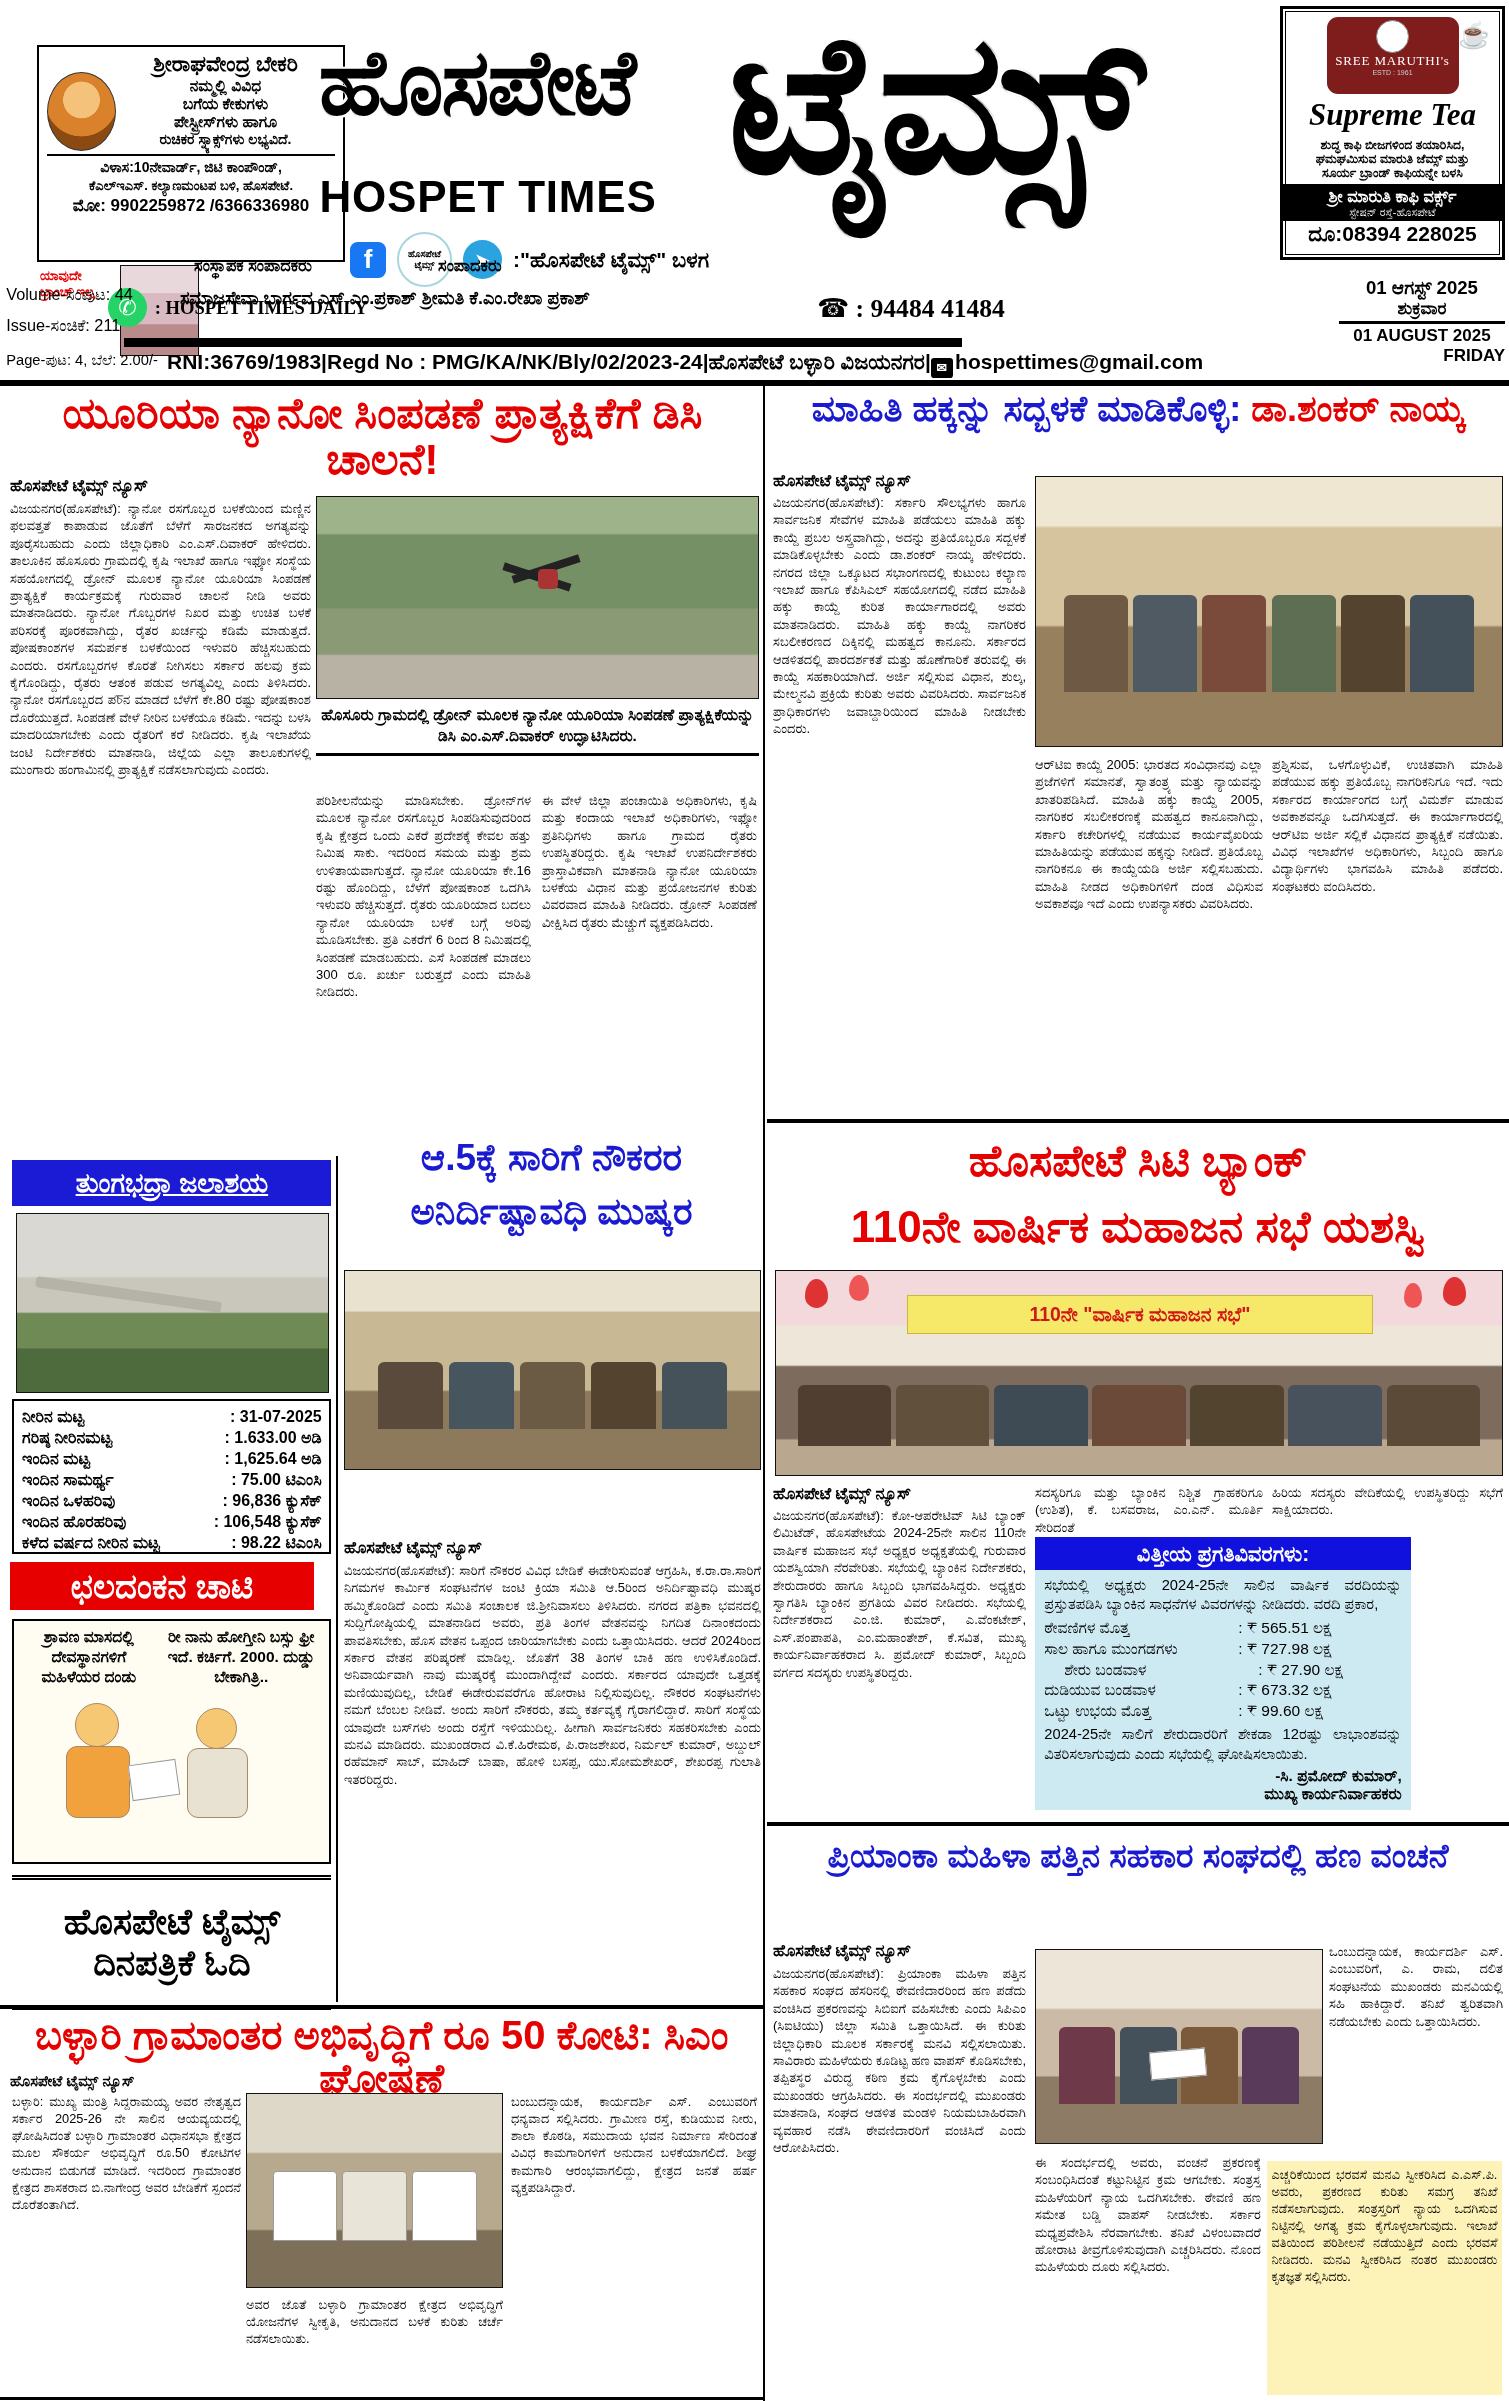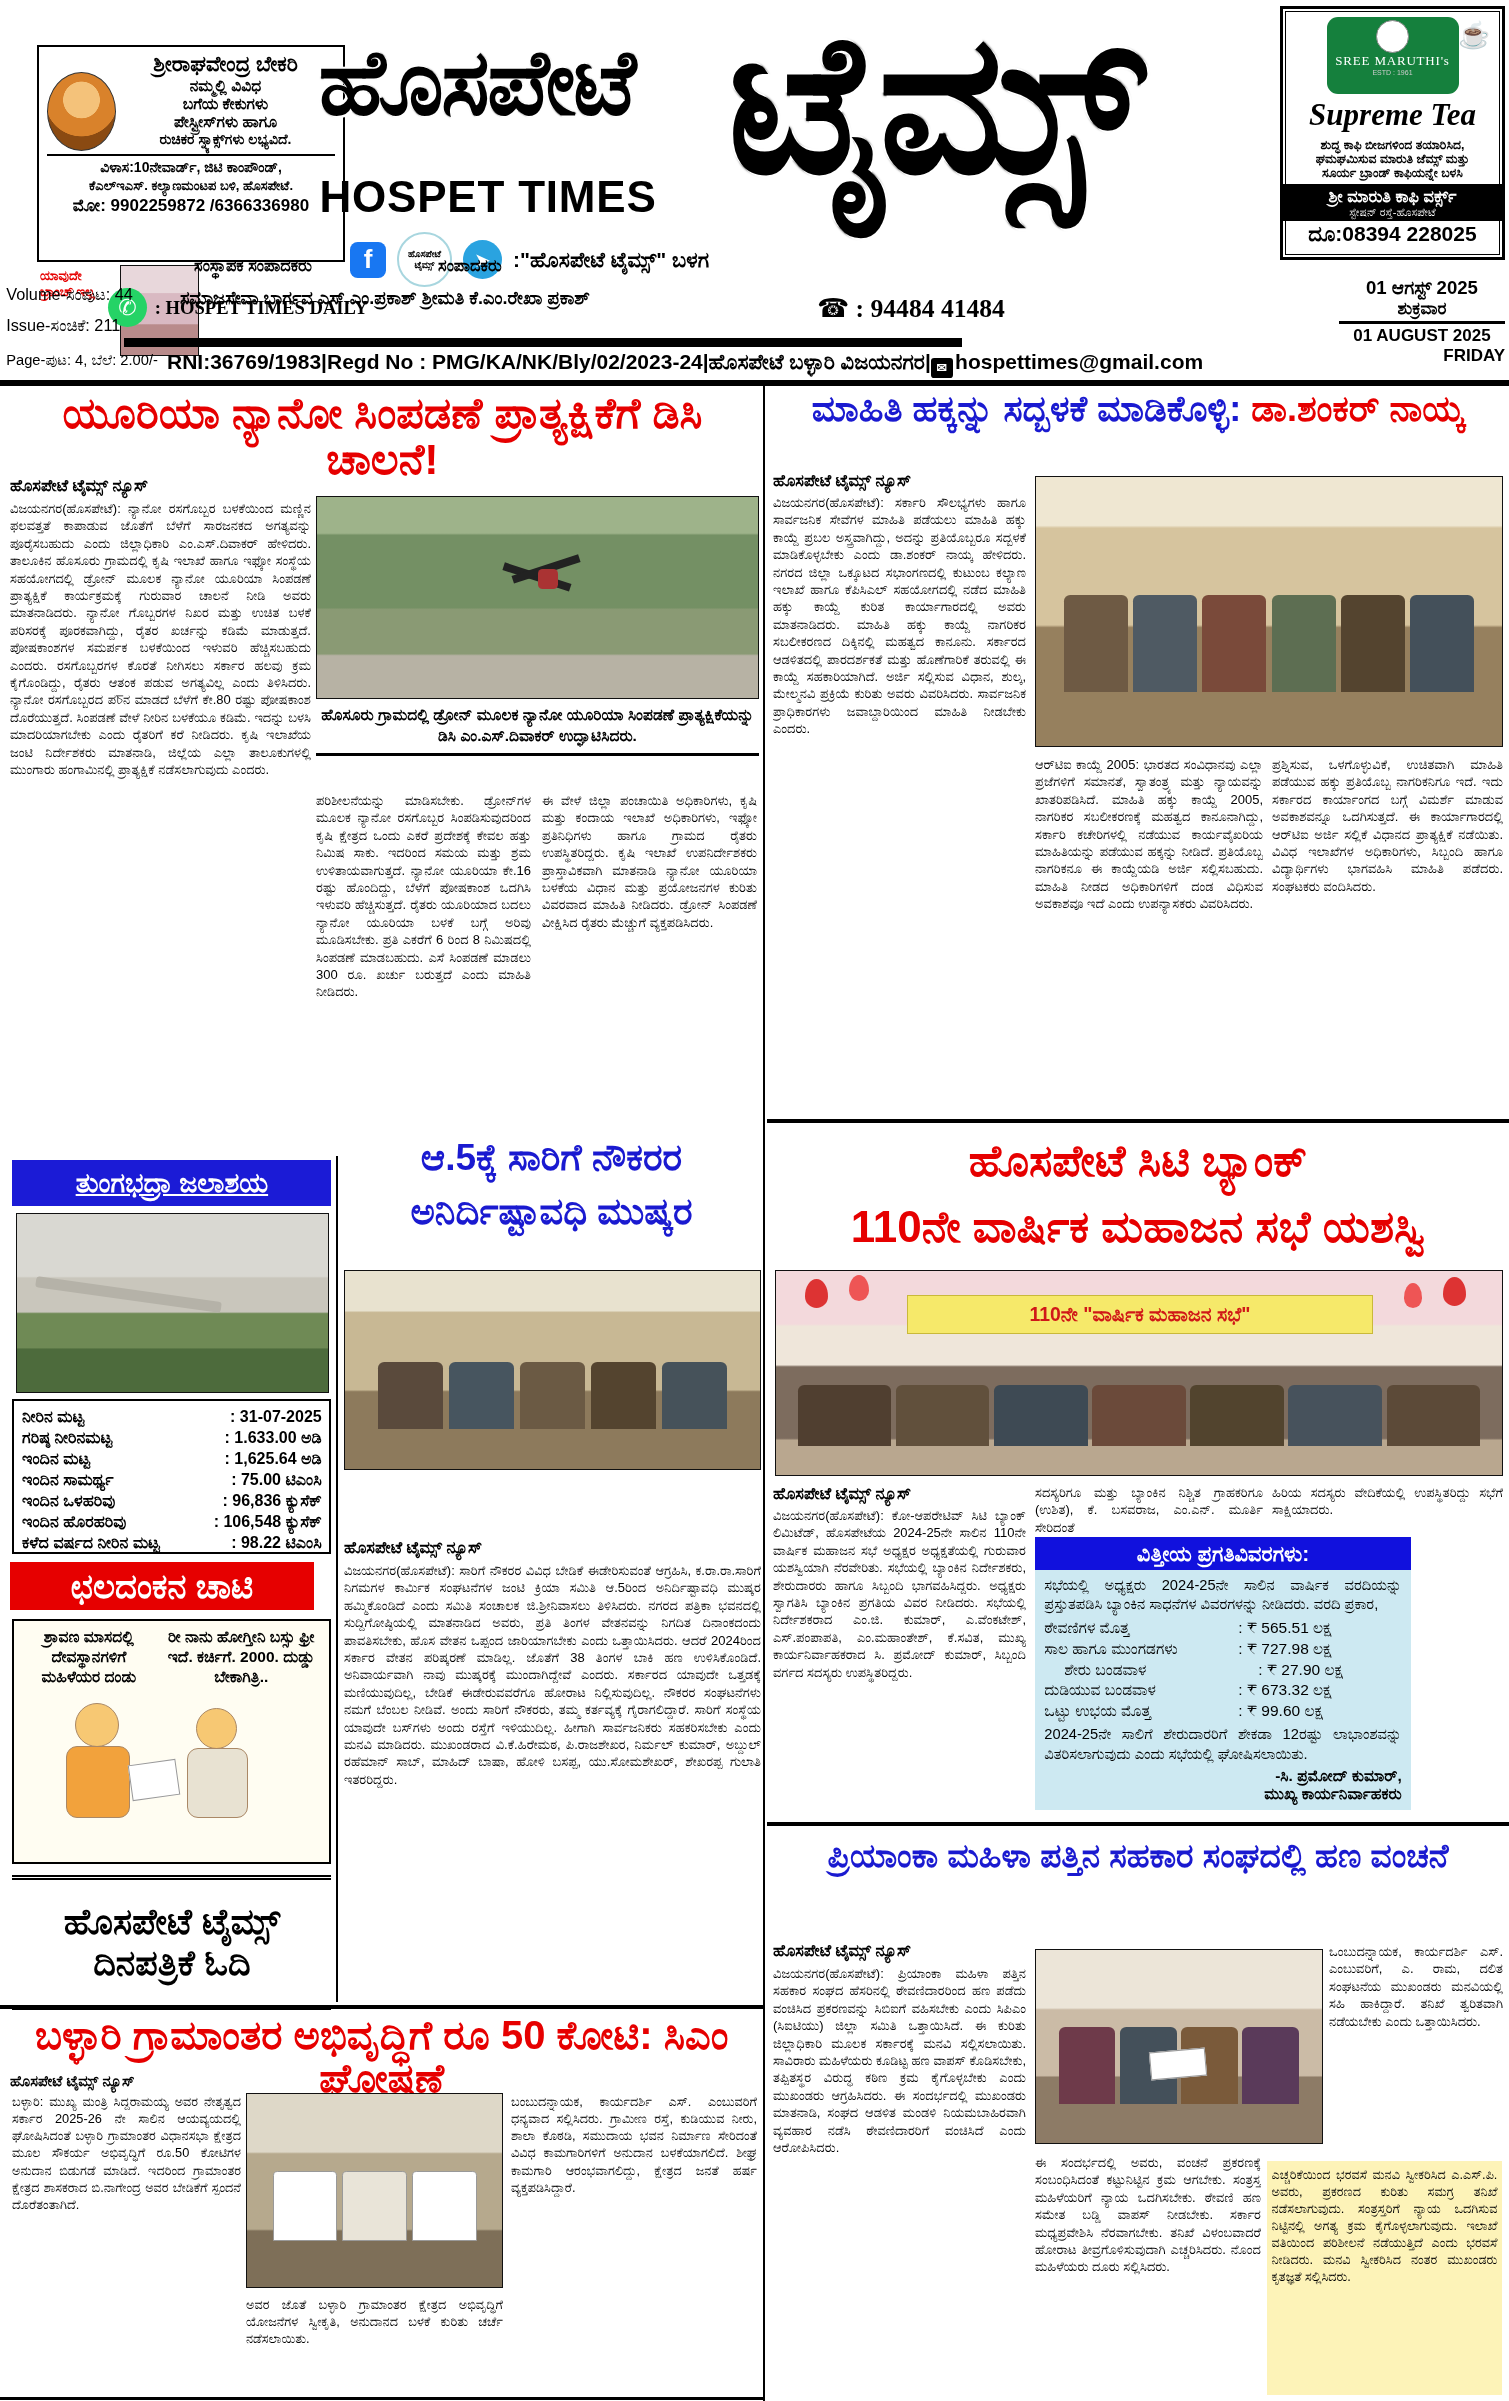--- a/index.html
+++ b/index.html
@@ -66,21 +66,21 @@
     <div class="tgicon">➤</div>
     <div style="font-weight:bold;font-size:21px;">:"ಹೊಸಪೇಟೆ ಟೈಮ್ಸ್" ಬಳಗ</div>
   </div>
   <div class="abs" style="left:108px;top:288px;display:flex;align-items:center;gap:7.7px;">
     <div class="waicon">✆</div>
     <div style="font-weight:bold;font-size:18.6px;font-family:'Liberation Serif',serif;">: HOSPET TIMES DAILY</div>
   </div>
 
   <div class="abs" style="left:1280px;top:6.2px;width:225px;height:254px;border:3.1px solid #000;box-sizing:border-box;
        outline:1.5px solid #000;outline-offset:-6.2px;text-align:center;padding:7.7px 6.2px 0 6.2px;">
-    <div style="position:relative;margin:0 auto;width:132px;height:74px;background:#15803d;border-radius:11px;color:#fff;padding-top:3.1px;">
+    <div style="position:relative;margin:0 auto;width:132px;height:74px;background:#7f1d1d;border-radius:11px;color:#fff;padding-top:3.1px;">
       <div style="width:31px;height:31px;border-radius:50%;background:#fff;border:1.5px solid #888;margin:0 auto;"></div>
       <div style="font-family:'Liberation Serif',serif;font-size:13px;letter-spacing:0.8px;">SREE MARUTHI's</div>
       <div style="font-size:7px;color:#ccc;">ESTD : 1961</div>
     </div>
     <div class="abs" style="right:11px;top:11px;font-size:26px;">☕</div>
     <div style="font-family:'Liberation Serif',serif;font-style:italic;font-weight:bold;font-size:31px;margin-top:3.1px;">Supreme Tea</div>
     <div style="font-weight:bold;font-size:12.4px;margin-top:4.6px;">ಶುದ್ಧ ಕಾಫಿ ಬೀಜಗಳಿಂದ ತಯಾರಿಸಿದ,</div>
     <div style="font-weight:bold;font-size:12.4px;">ಘಮಘಮಿಸುವ ಮಾರುತಿ ಜೆಮ್ಸ್ ಮತ್ತು</div>
     <div style="font-weight:bold;font-size:12.4px;">ಸೂರ್ಯ ಬ್ರಾಂಡ್ ಕಾಫಿಯನ್ನೇ ಬಳಸಿ</div>
     <div style="background:#000;color:#fff;margin:4.6px -6.2px 0 -6.2px;padding:3.1px 0 1.5px 0;">

